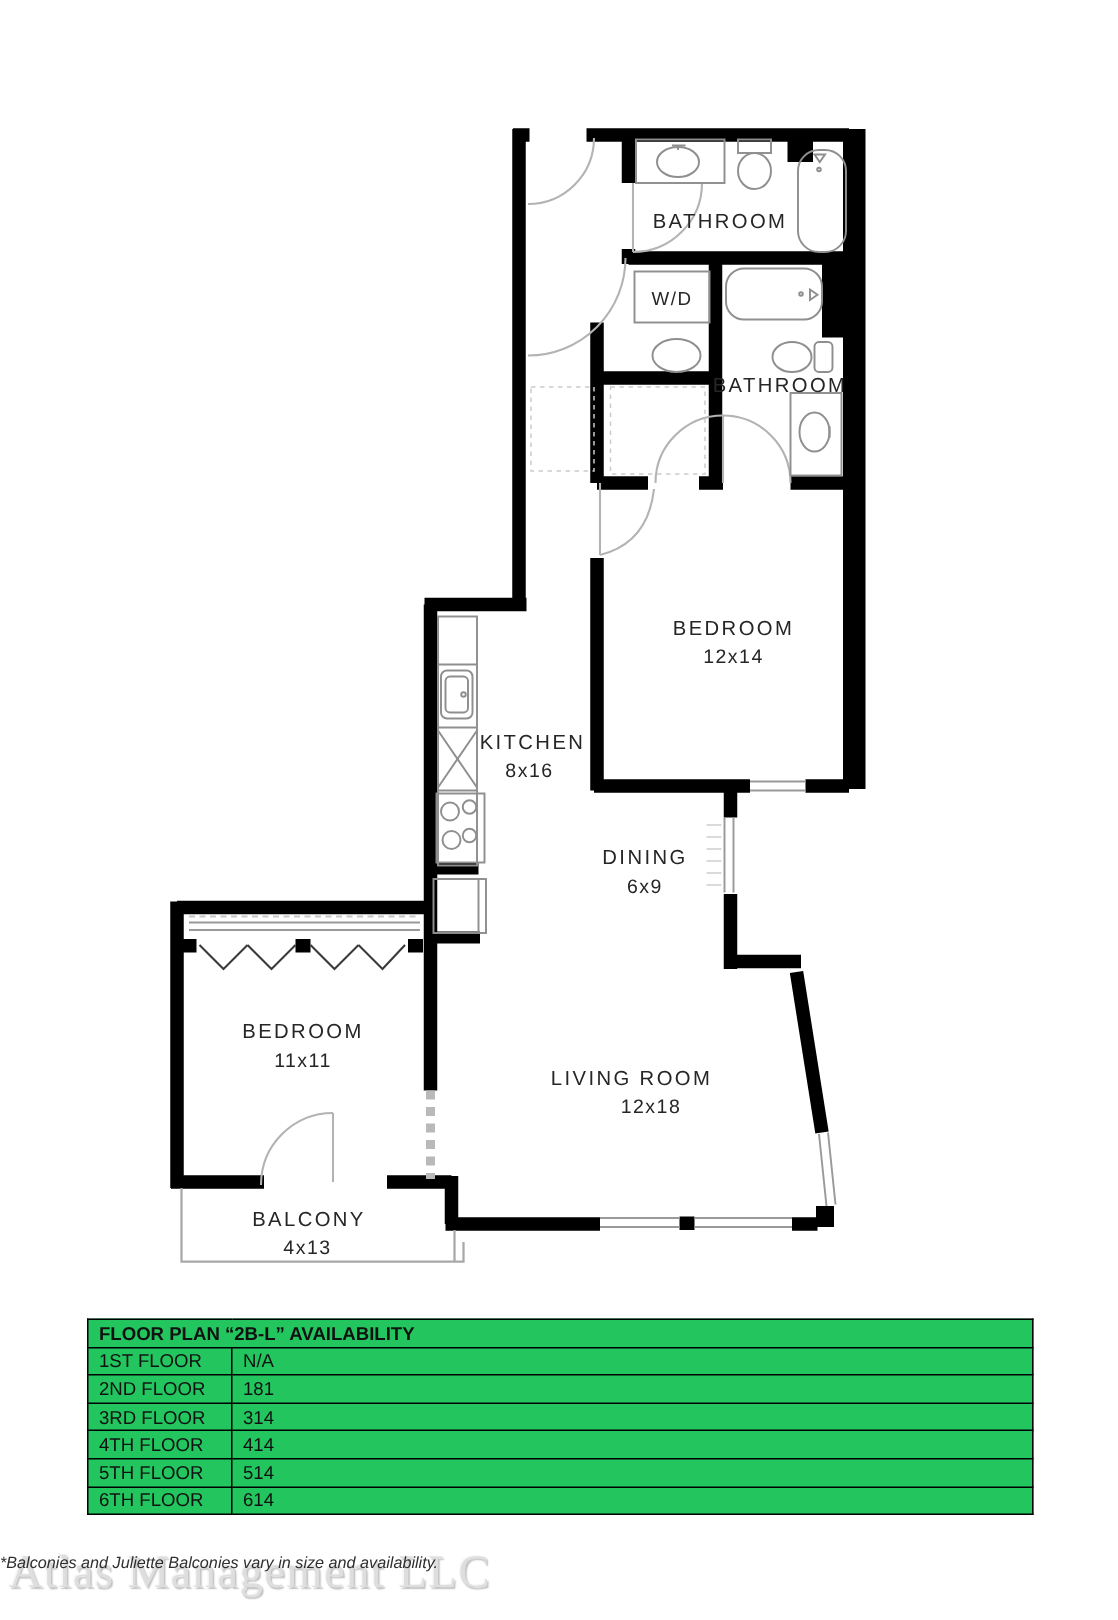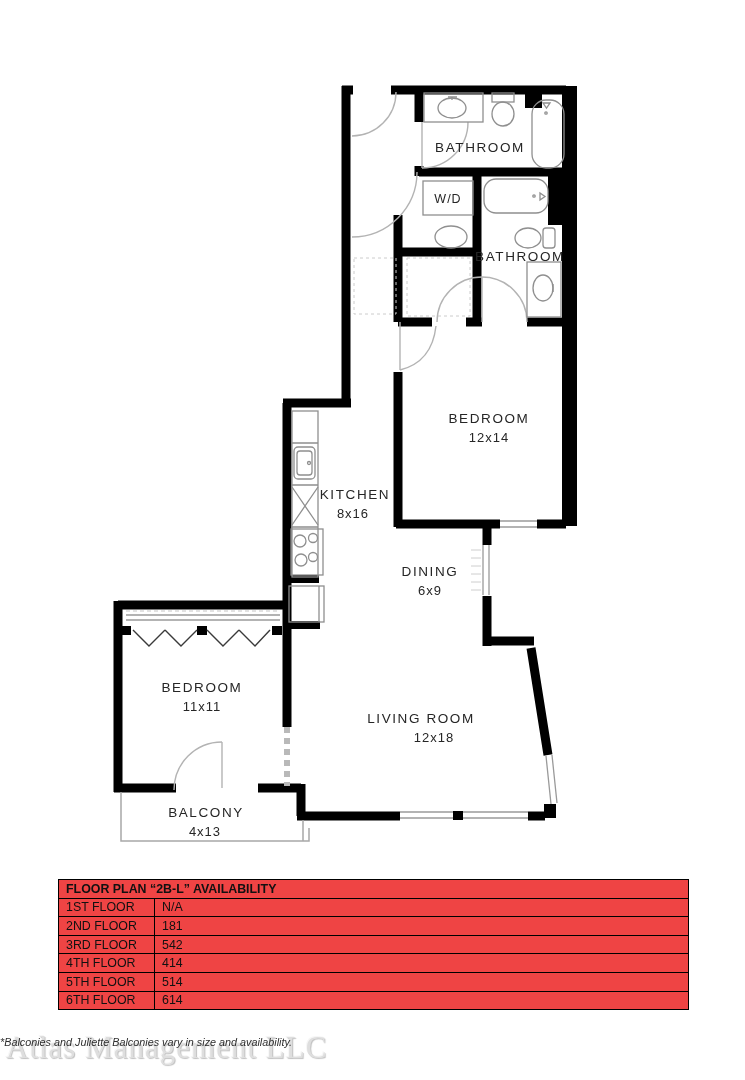--- a/index.html
+++ b/index.html
@@ -6,21 +6,21 @@
   .page{position:relative;width:745px;height:1080px;background:#fff;overflow:hidden;
         font-family:"Liberation Sans",sans-serif;}
   .title{position:absolute;top:31px;left:0;right:0;text-align:center;margin:0;
          font-size:17px;font-weight:bold;letter-spacing:.3px;color:#111;}
   svg.plan{position:absolute;left:0;top:0;}
   svg.plan text{font-family:"Liberation Sans",sans-serif;fill:#262626;}
   .room-name{font-size:13.5px;letter-spacing:1.6px;text-anchor:middle;}
   .room-dims{font-size:13px;letter-spacing:1px;text-anchor:middle;}
   .wd-label{font-size:12.5px;letter-spacing:1px;text-anchor:middle;}
   table.avail{position:absolute;left:58px;top:879px;width:631px;
-              border-collapse:collapse;background:#ef4444;}
+              border-collapse:collapse;background:#22c55e;}
   table.avail td{border:1.6px solid #000;font-size:12.4px;color:#111;
                  padding:1px 4px 1px 7px;height:15.6px;vertical-align:middle;}
   td.hdr{font-weight:bold;}
   td.level-col{width:84px;}
   .footnote{position:absolute;top:1036px;left:0;right:0;text-align:left;
             font-style:italic;font-size:10.8px;color:#2e2e2e;z-index:3;}
   .watermark{position:absolute;top:1030px;left:6px;font-size:31px;letter-spacing:1px;
              color:#dedede;text-shadow:1px 1px 1px #c0c0c0,-1px -1px 0 #f6f6f6;z-index:2;
              font-family:Liberation Serif, serif;}
 </style>
@@ -190,21 +190,21 @@
       <tr>
         <td class="level-col">1ST FLOOR</td>
         <td>N/A</td>
       </tr>
       <tr>
         <td class="level-col">2ND FLOOR</td>
         <td>181</td>
       </tr>
       <tr>
         <td class="level-col">3RD FLOOR</td>
-        <td>542</td>
+        <td>314</td>
       </tr>
       <tr>
         <td class="level-col">4TH FLOOR</td>
         <td>414</td>
       </tr>
       <tr>
         <td class="level-col">5TH FLOOR</td>
         <td>514</td>
       </tr>
       <tr>

